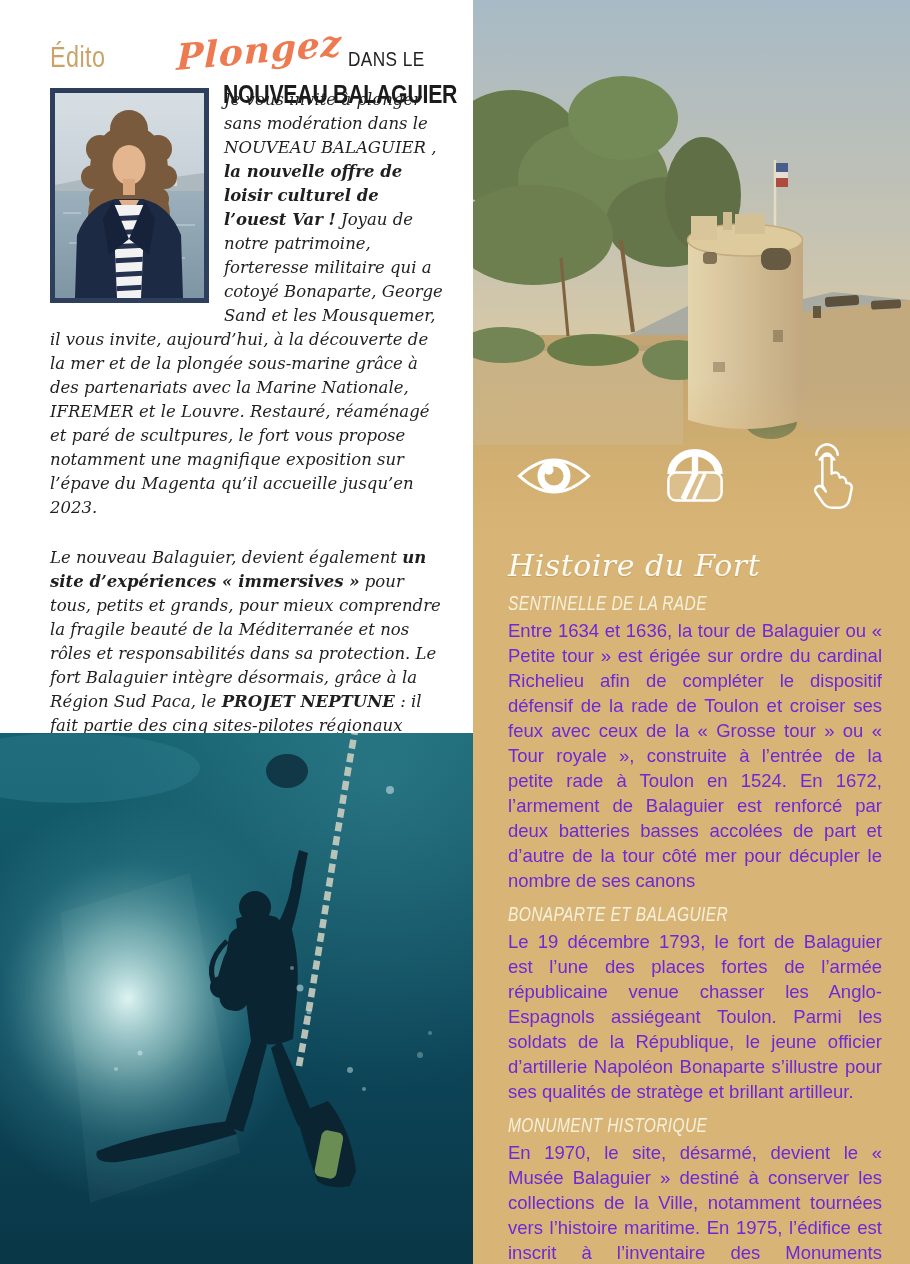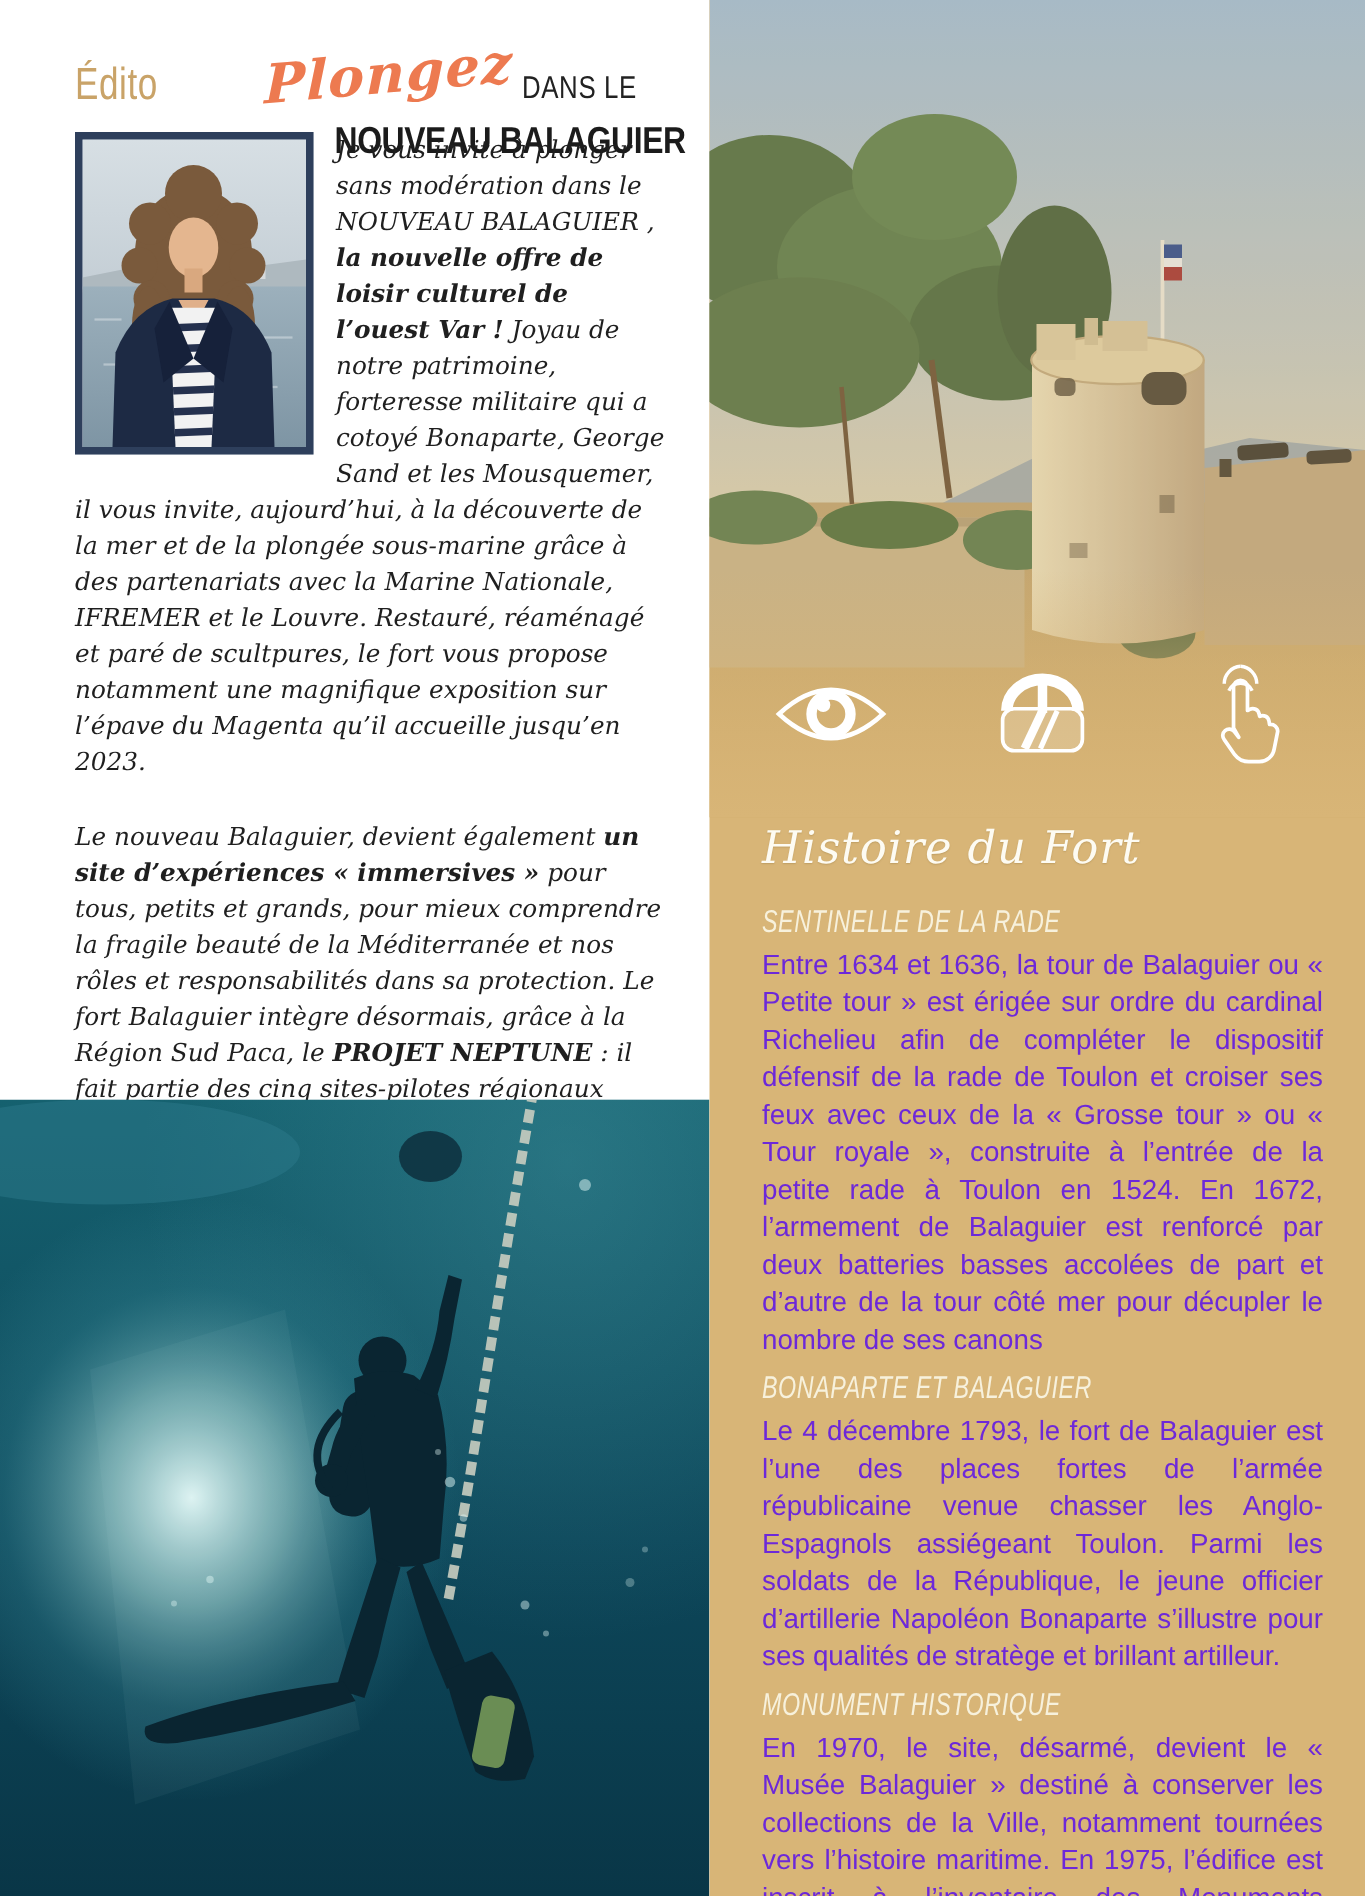--- a/index.html
+++ b/index.html
@@ -55,21 +55,21 @@
 
   .icons-row {
     position:absolute; left:0; top:430px; width:437px; height:92px;
     display:flex; align-items:center; justify-content:space-between; padding:0 52px 0 42px;
   }
   .icons-row svg { display:block; }
 
   .history { position:absolute; left:35px; top:548px; width:374px; }
   .history-title {
     font-family:"DejaVu Serif", serif; font-style:italic; font-weight:400;
-    font-size:30px; color:#fdfbf2; letter-spacing:0.5px; margin-bottom:20px;
+    font-size:30px; color:#fdfbf2; letter-spacing:0.5px; margin-bottom:8px;
     text-shadow:0 1px 1px rgba(120,90,40,0.25);
   }
   .section-heading {
     font-size:21px; font-style:italic; font-weight:400; color:#f7f1dc;
     transform:scaleX(0.74); transform-origin:left top; letter-spacing:0.5px;
     white-space:nowrap; margin-bottom:3px;
   }
   .section-body {
     font-size:18.5px; line-height:25px; color:#6d28d9;
     text-align:justify; text-justify:inter-word; margin-bottom:9px;
@@ -319,20 +319,20 @@
       </svg>
     </div>
 
     <div class="history">
       <div class="history-title">Histoire du Fort</div>
 
       <div class="section-heading">SENTINELLE DE LA RADE</div>
       <div class="section-body">Entre 1634 et 1636, la tour de Balaguier ou « Petite tour » est érigée sur ordre du cardinal Richelieu afin de compléter le dispositif défensif de la rade de Toulon et croiser ses feux  avec ceux de la « Grosse tour » ou « Tour royale », construite à l’entrée de la petite rade à Toulon en 1524. En 1672, l’armement de Balaguier est renforcé par deux batteries basses accolées de part et d’autre de la tour côté mer pour décupler le nombre de ses canons</div>
 
       <div class="section-heading">BONAPARTE ET BALAGUIER</div>
-      <div class="section-body">Le 4 décembre 1793, le fort de Balaguier est l’une des places fortes de l’armée républicaine venue chasser les Anglo-Espagnols assiégeant Toulon. Parmi les soldats de la République, le jeune officier d’artillerie Napoléon Bonaparte s’illustre pour ses qualités de stratège et brillant artilleur.</div>
+      <div class="section-body">Le 19 décembre 1793, le fort de Balaguier est l’une des places fortes de l’armée républicaine venue chasser les Anglo-Espagnols assiégeant Toulon. Parmi les soldats de la République, le jeune officier d’artillerie Napoléon Bonaparte s’illustre pour ses qualités de stratège et brillant artilleur.</div>
 
       <div class="section-heading">MONUMENT HISTORIQUE</div>
       <div class="section-body">En 1970, le site, désarmé, devient le « Musée Balaguier » destiné à conserver les collections de la Ville, notamment tournées vers l’histoire maritime. En 1975, l’édifice est inscrit à l’inventaire des Monuments historiques.</div>
     </div>
   </div>
 
 </div>
 
 </body></html>

